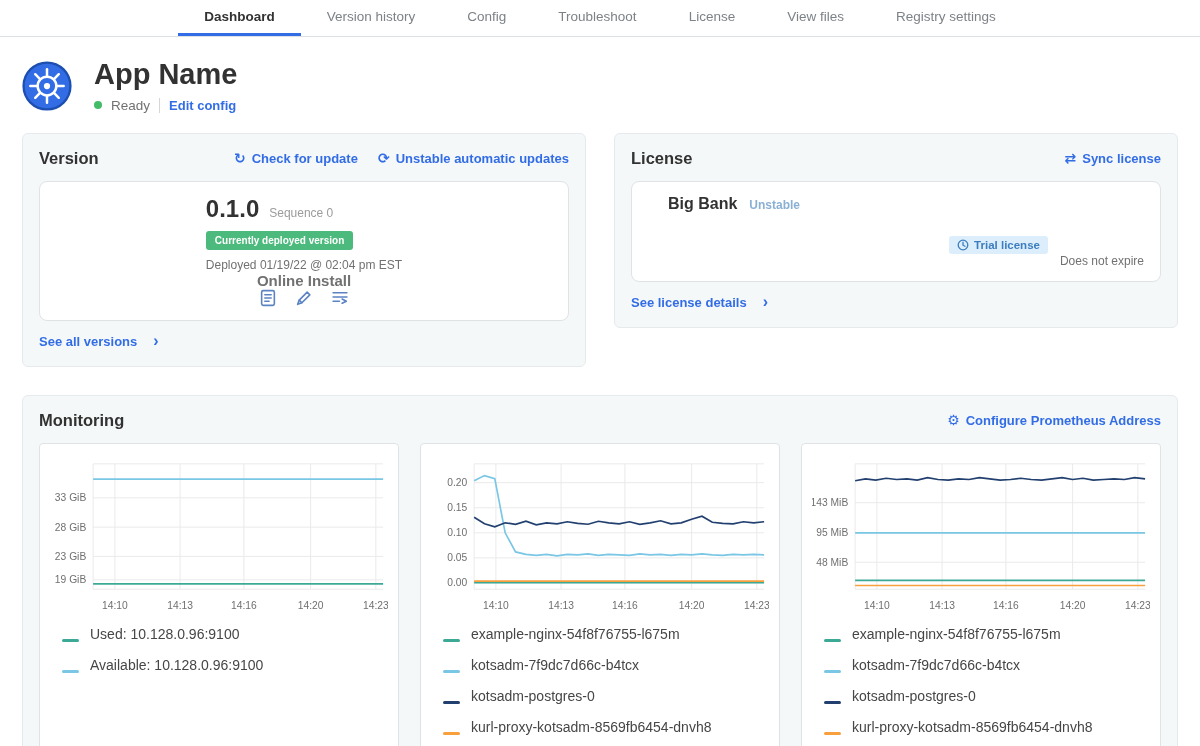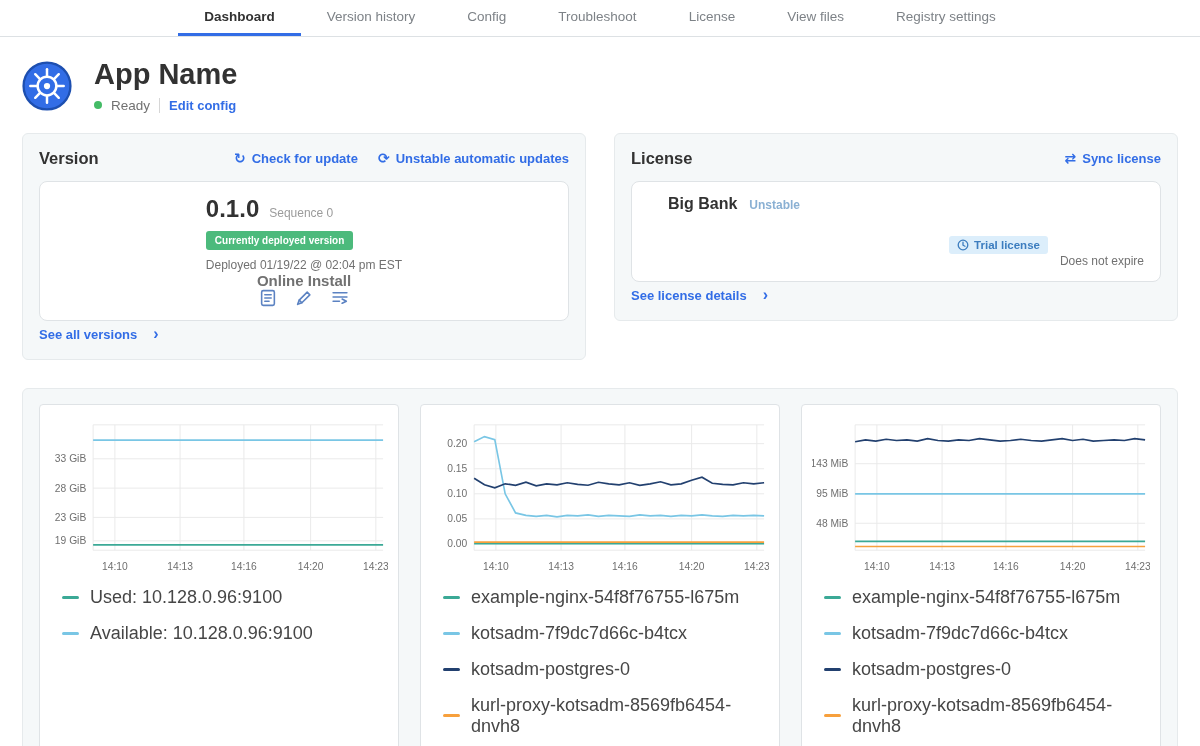--- a/index.html
+++ b/index.html
@@ -70,21 +70,21 @@
   .ver-sequence { font-size: 12px; color: #9b9b9b; }
   .deployed-badge {
     display: inline-block; color: #fff; font-size: 10px; font-weight: 600;
     padding: 4px 9px; border-radius: 3px; margin: 8px 0 8px;
   }
   .deployed-at { font-size: 12px; color: #717171; }
   .install-type { font-size: 15px; color: #717171; font-weight: 600; margin: 0 auto; }
   .icon-row { display: flex; gap: 18px; align-items: center; }
   .action-icon { width: 18px; height: 18px; cursor: pointer; }
   .action-icon svg { width: 100%; height: 100%; stroke: #5b82c2; fill: none; stroke-width: 1.5; stroke-linecap: round; stroke-linejoin: round; }
-  .see-link { margin-top: 6px; display: inline-flex; gap: 16px; }
+  .see-link { margin-top: 13px; display: inline-flex; gap: 16px; }
   .chevron { font-size: 16px; font-weight: 700; line-height: 0.8; }
   
   .cust-row { display: flex; align-items: baseline; gap: 12px; }
   .cust-name { font-size: 16px; font-weight: 700; margin-left: 20px; }
   .channel { font-size: 12px; color: #8ab0d3; font-weight: 600; }
   .lic-row2 { display: flex; align-items: center; gap: 12px; margin-top: 10px; justify-content: flex-end; }
   .trial-badge {
     display: inline-flex; align-items: center; gap: 5px;
     background: #dceefb; color: #3c7dbf; font-size: 11.5px; font-weight: 600;
     padding: 3px 8px; border-radius: 3px;
@@ -97,21 +97,21 @@
     background: #fff;
     border: 1px solid #dfe3e6;
     border-radius: 4px;
     padding: 12px 10px 16px;
     display: flex;
     flex-direction: column;
   }
   .chart-plot svg { width: 100%; display: block; }
   .chart-svg text { font: 10.5px "Liberation Sans", "DejaVu Sans", sans-serif; fill: #6f6f6f; }
   .legend { margin-top: 8px; padding-left: 12px; display: flex; flex-direction: column; gap: 15px; }
-  .legend-item { display: flex; align-items: center; gap: 11px; font-size: 18px; color: #464646; }
+  .legend-item { display: flex; align-items: flex-end; gap: 11px; font-size: 14px; color: #464646; }
   .legend-dash { width: 17px; height: 3px; border-radius: 2px; flex: none; }
   .chart-title { margin-top: auto; font-weight: 700; font-size: 14px; padding-top: 18px; }
 </style>
 </head>
 <body>
 
 <nav class="nav">
   <div class="tab active">Dashboard</div>
   <div class="tab">Version history</div>
   <div class="tab">Config</div>
@@ -239,20 +239,27 @@
 
       <a class="link see-link">
         <span>See license details</span>
         <span class="chevron">›</span>
       </a>
     </section>
 
   </div>
 
   <section class="panel monitoring">
+    <div class="panel-header">
+      <div class="panel-title">Monitoring</div>
+      <a class="link">
+        <span class="link-icon">⚙</span>
+        <span>Configure Prometheus Address</span>
+      </a>
+    </div>
 
     <div class="charts-grid">
       <div class="chart-card">
         <div class="chart-plot">
             <svg viewBox="0 0 345 165" class="chart-svg">
               <line x1="66.2" y1="8" x2="66.2" y2="136" stroke="#e9e9e9" stroke-width="1"></line>
               <text x="66.2" y="156" text-anchor="middle">14:10</text>
               <line x1="132.8" y1="8" x2="132.8" y2="136" stroke="#e9e9e9" stroke-width="1"></line>
               <text x="132.8" y="156" text-anchor="middle">14:13</text>
               <line x1="197.92000000000002" y1="8" x2="197.92000000000002" y2="136" stroke="#e9e9e9" stroke-width="1"></line>

